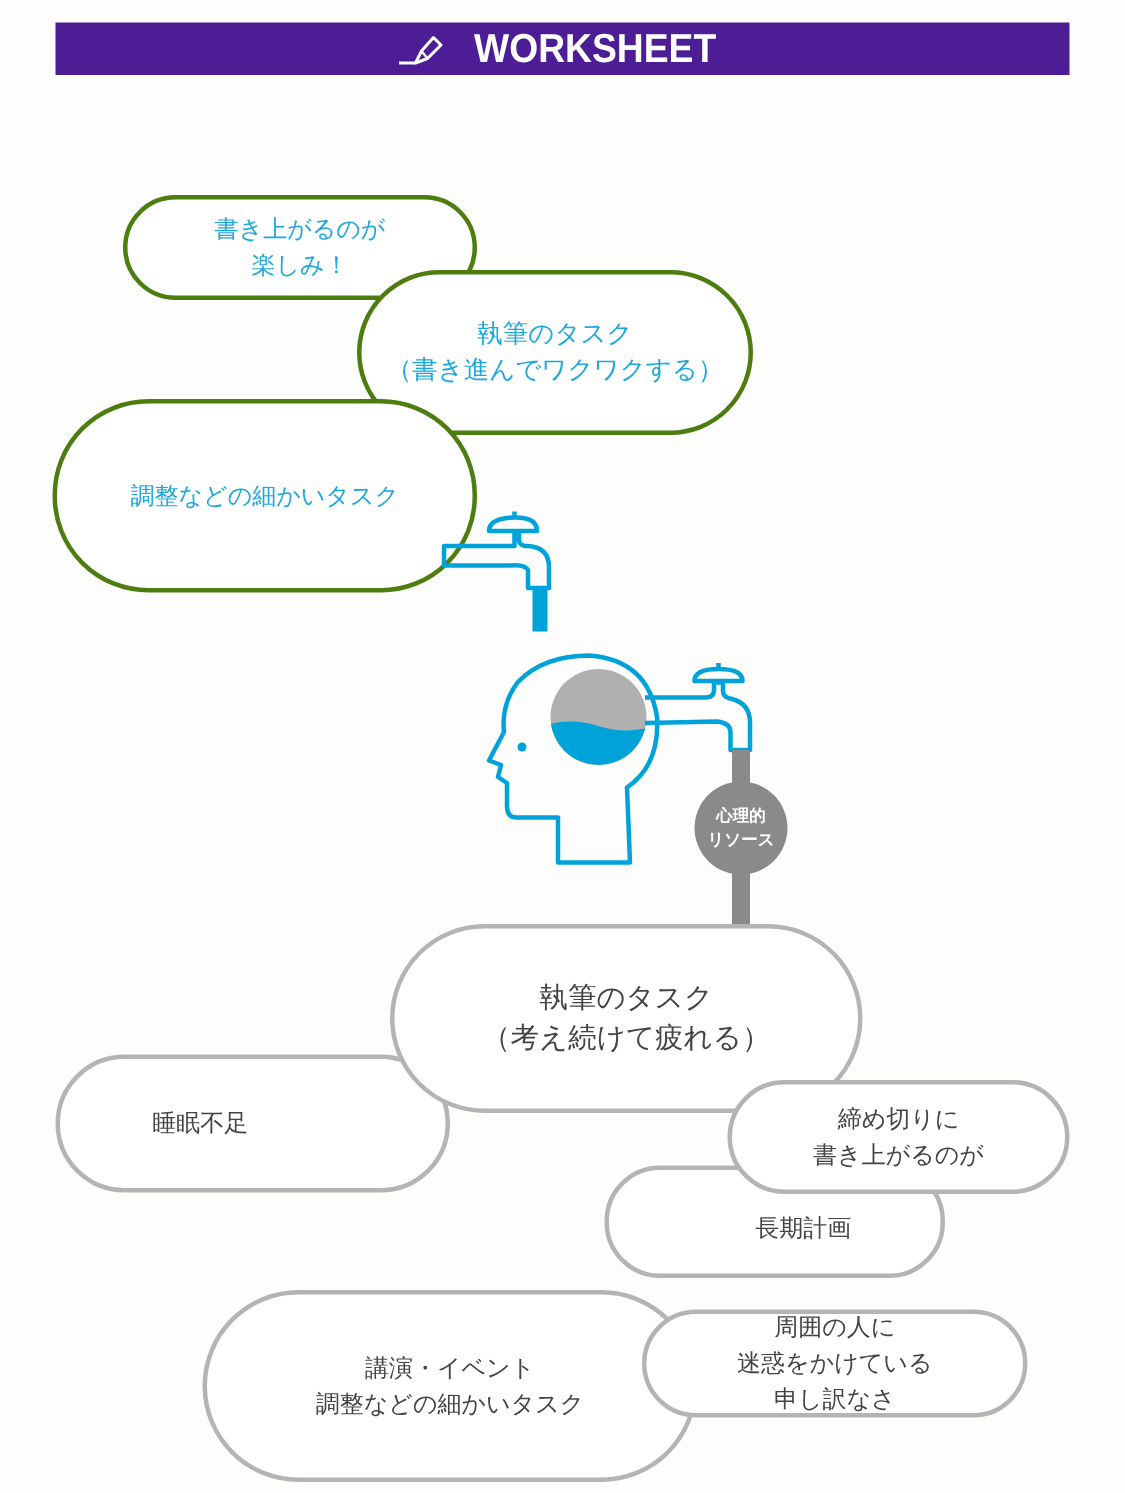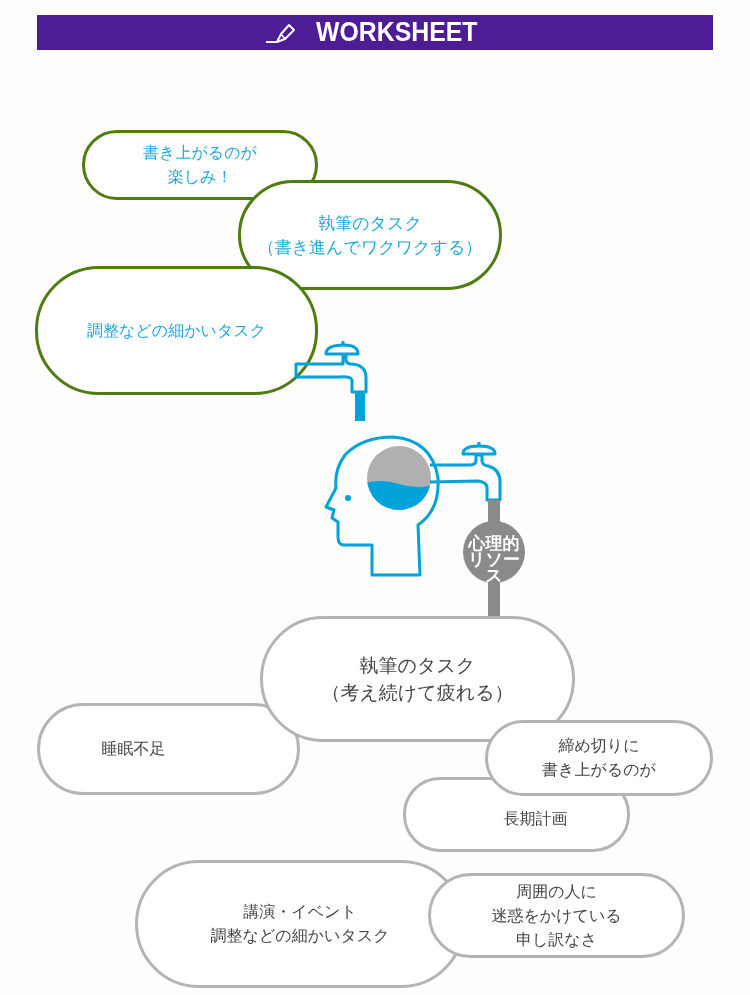--- a/index.html
+++ b/index.html
@@ -76,38 +76,38 @@
 
   <g fill="none" stroke="#00a3d9" stroke-width="3" stroke-linejoin="round">
     <path d="M430 465 L470 465 Q476 465 476 460 L476 455 L482 455 L482 461 Q482 465 488 466 Q500 469 500 482 L500 500 L487 500 L487 488 Q487 482 478 481 L430 482"></path>
     <path d="M463 454 Q463 446 479 446 Q495 446 495 454 Z"></path>
     <line x1="479" y1="446" x2="479" y2="442"></line>
   </g>
 
   <rect x="488" y="500" width="12" height="118" fill="#8a8a8a"></rect>
   <circle cx="494" cy="552" r="31" fill="#8a8a8a"></circle>
 </svg>
-<div style="position:absolute;left:463px;top:536px;width:62px;text-align:center;color:#fff;font-family:'Liberation Sans',sans-serif;font-weight:bold;font-size:17px;line-height:16px;white-space:pre-line;">心理的
+<div style="position:absolute;left:463px;top:536px;width:62px;text-align:center;color:#fff;font-family:'Liberation Sans',sans-serif;font-weight:bold;font-size:11px;line-height:16px;white-space:pre-line;">心理的
 リソース</div>
 
 <div class="pill gray" style="left:37px;top:703px;width:263px;height:92px;border-radius:46px;">
   <span class="pill-text" style="margin-left:-70px;">睡眠不足</span>
 </div>
 <div class="pill gray" style="left:260px;top:616px;width:315px;height:126px;border-radius:63px;font-size:19px;line-height:27px;">
   <span class="pill-text">執筆のタスク
 （考え続けて疲れる）</span>
 </div>
 <div class="pill gray" style="left:403px;top:777px;width:227px;height:75px;border-radius:37px;">
   <span class="pill-text" style="margin-top:8px;margin-left:38px;">長期計画</span>
 </div>
 <div class="pill gray" style="left:485px;top:720px;width:228px;height:76px;border-radius:38px;">
   <span class="pill-text">締め切りに
 書き上がるのが</span>
 </div>
 <div class="pill gray" style="left:135px;top:860px;width:330px;height:128px;border-radius:64px;">
   <span class="pill-text">講演・イベント
 調整などの細かいタスク</span>
 </div>
-<div class="pill gray" style="left:428px;top:873px;width:257px;height:85px;border-radius:46px;">
+<div class="pill gray" style="left:428px;top:873px;width:257px;height:72px;border-radius:46px;">
   <span class="pill-text">周囲の人に
 迷惑をかけている
 申し訳なさ</span>
 </div>
 
 </body></html>

